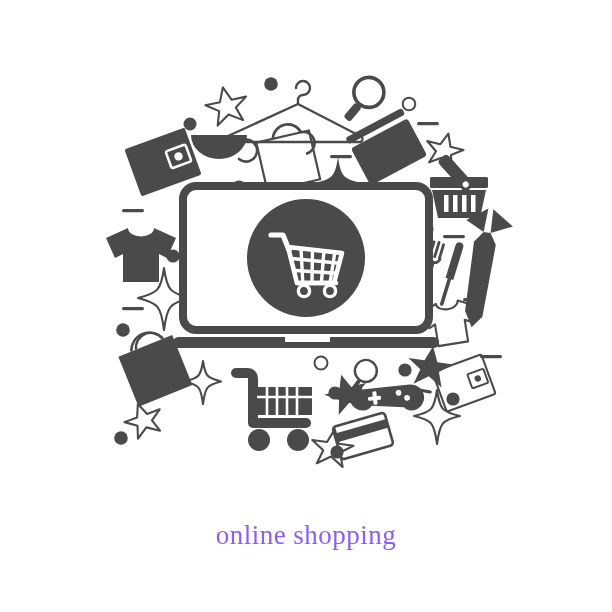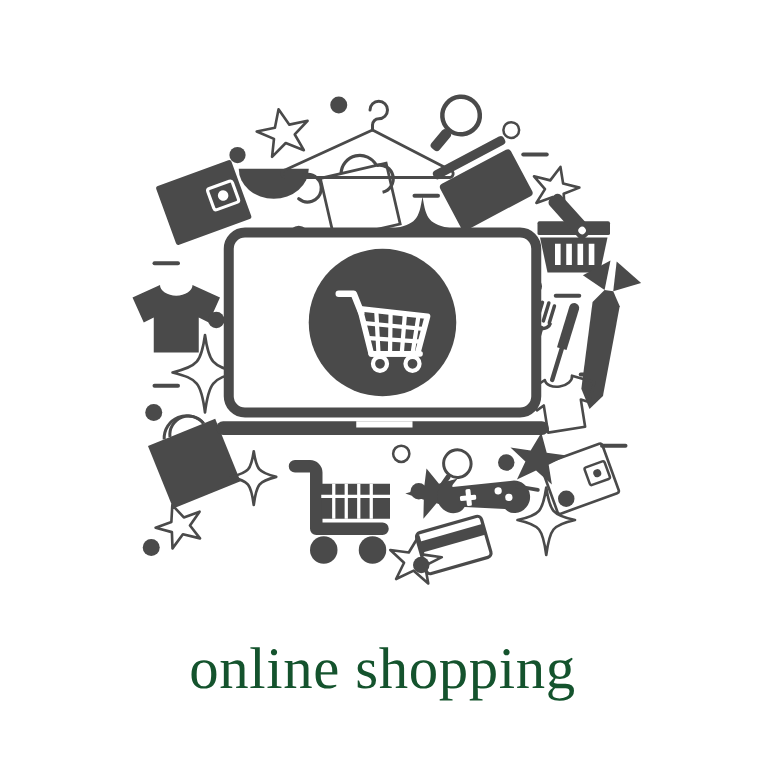--- a/index.html
+++ b/index.html
@@ -24,23 +24,23 @@
     height: 612px;
     display: block;
   }
   #caption {
     position: absolute;
     left: 0;
     top: 512px;
     width: 612px;
     text-align: center;
     font-family: "Liberation Serif", serif;
-    font-size: 47px;
+    font-size: 27px;
     letter-spacing: 0.5px;
-    color: #14532d;
+    color: #8b5cf6;
     line-height: 46px;
     user-select: none;
   }
 </style>
 </head>
 <body>
 
 <div id="stage">
 
   <svg id="illustration" viewBox="0 0 612 612" xmlns="http://www.w3.org/2000/svg">

